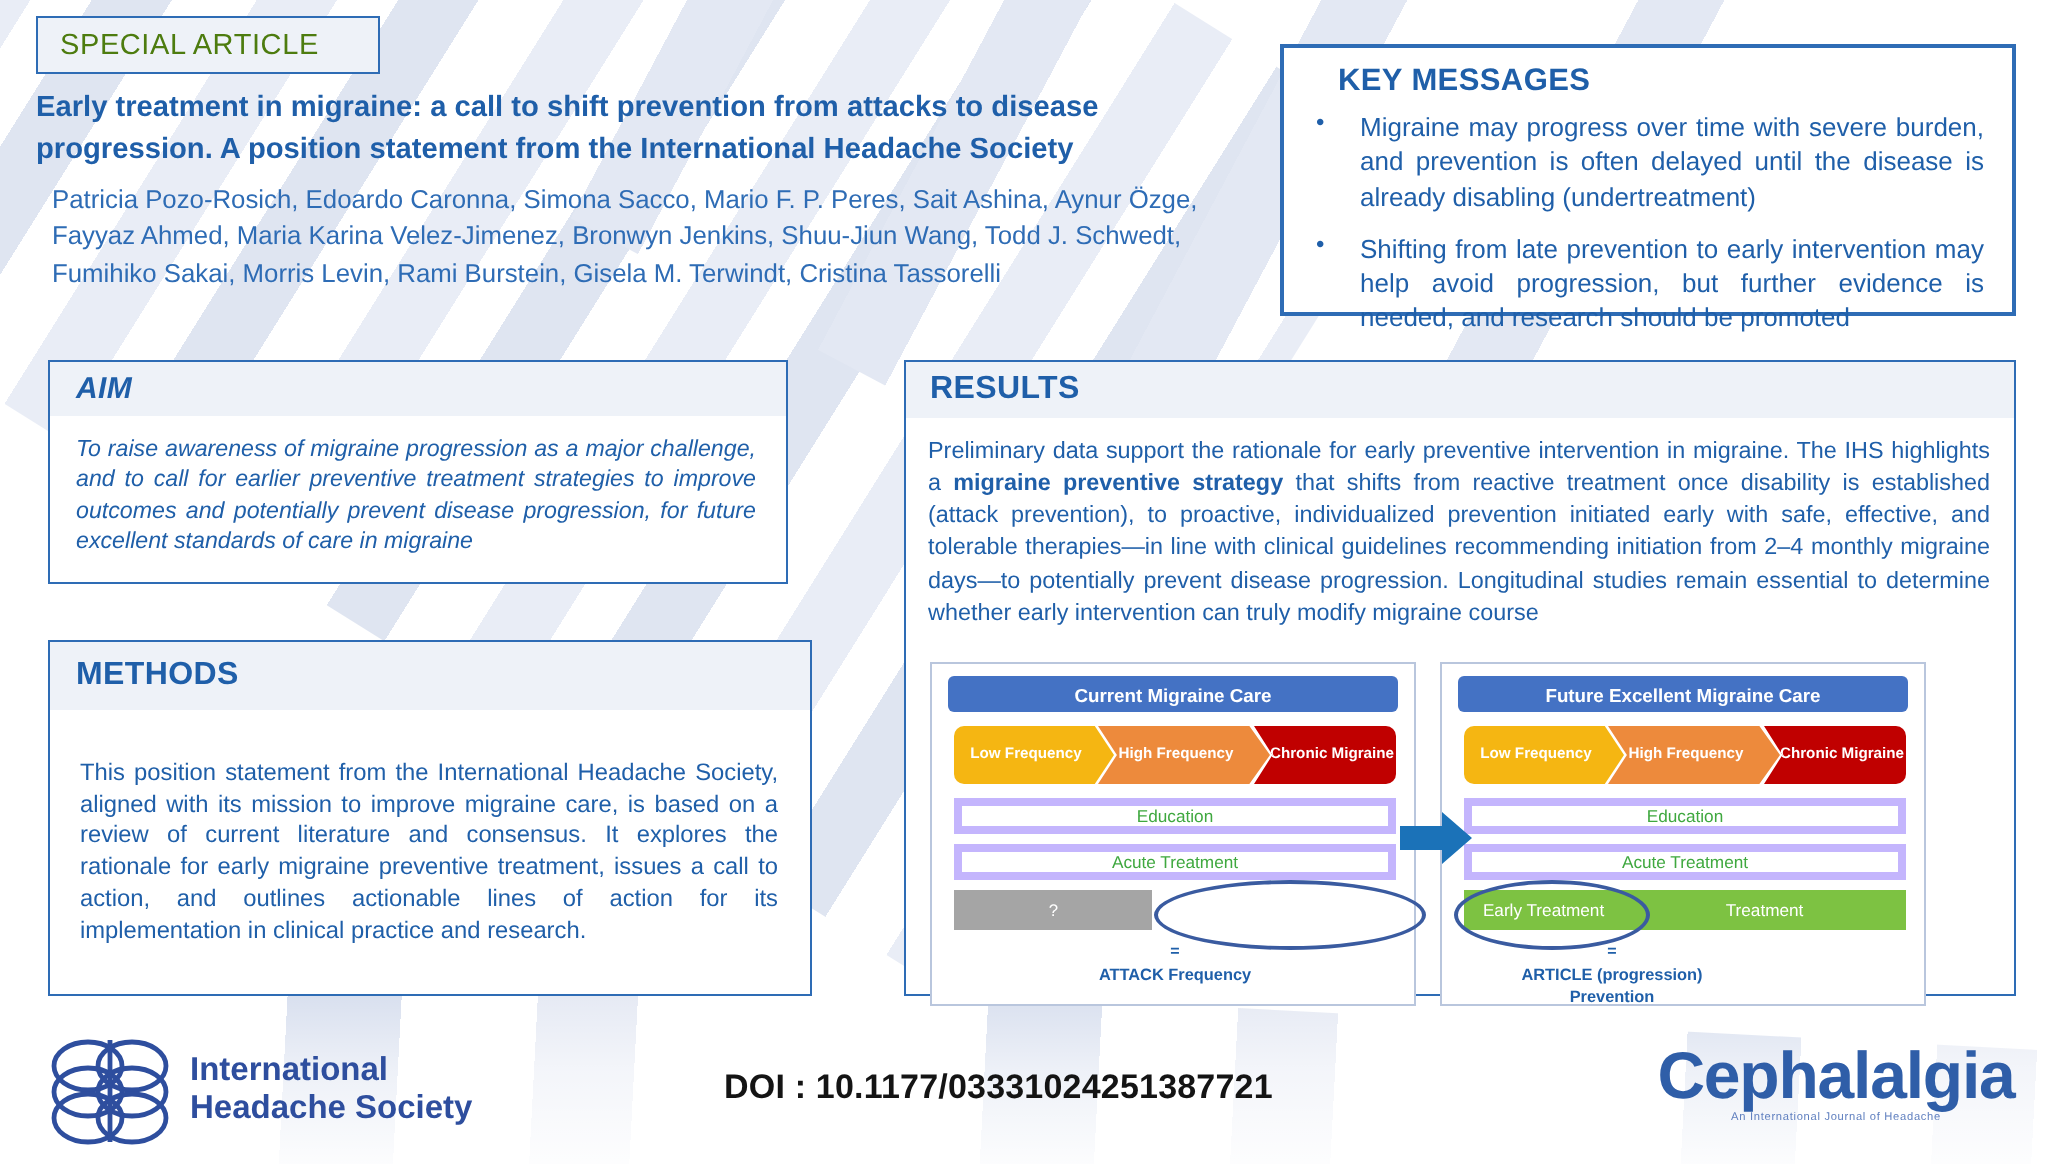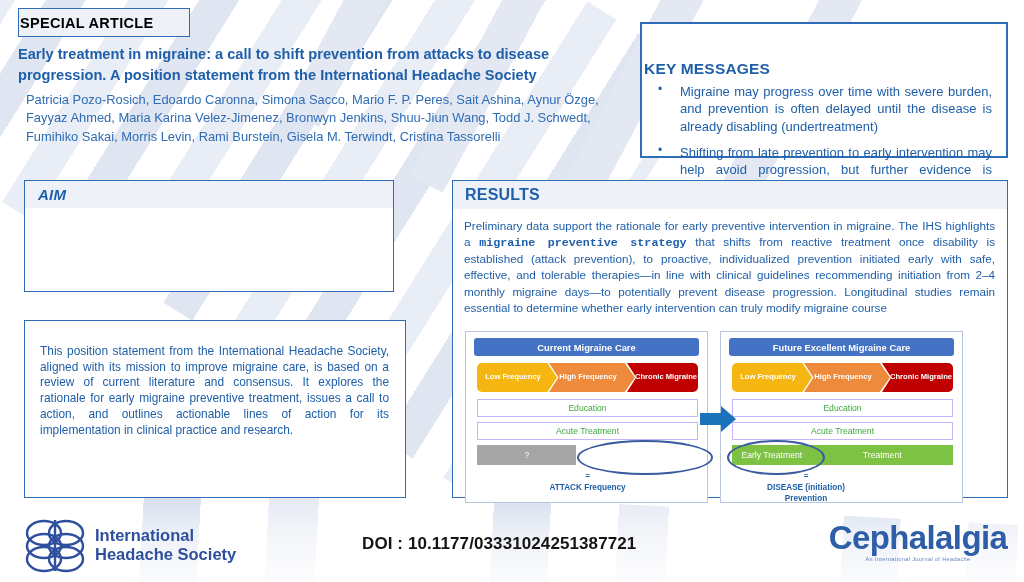--- a/index.html
+++ b/index.html
@@ -109,24 +109,24 @@
 
   
   #special-article {
     position: absolute;
     left: 18px; top: 8px;
     width: 172px; height: 29px;
     border: 1.5px solid #2E6CB5;
     background: #eef2f8;
     box-sizing: border-box;
     display: flex; align-items: center;
-    padding-left: 1px;
-    font-weight: bold;
+    padding-left: 11px;
+    font-weight: normal;
     font-size: 14.5px;
-    color: #000000;
+    color: #4d7c0f;
     letter-spacing: 0.3px;
   }
 
   
   #article-title {
     position: absolute;
     left: 18px; top: 44px;
     width: 600px;
     font-weight: bold;
     font-size: 14.6px;
@@ -143,22 +143,21 @@
   }
 
   
   #key-messages {
     left: 640px; top: 22px;
     width: 368px; height: 136px;
     border-width: 2px;
   }
   #key-messages .panel-title {
     font-size: 15.5px;
-    padding: 8px 0 3px 2px;
-    margin-top: 28px;
+    padding: 8px 0 3px 27px;
   }
   #km-list {
     list-style: none;
     margin: 0;
     padding: 2px 14px 0 12px;
   }
   #km-list li {
     position: relative;
     padding-left: 26px;
     margin-bottom: 9px;
@@ -216,21 +215,21 @@
     height: 28px;
     display: flex; align-items: center;
     padding-left: 12px;
     font-size: 16px;
   }
   #results-text {
     padding: 8px 12px 0 11px;
     font-size: 11.7px;
     line-height: 1.38;
   }
-  #results-text b { font-weight: bold; font-family: Liberation Mono, monospace; }
+  #results-text b { font-weight: bold; }
 
   
   #figure {
     position: absolute;
     left: 12px; top: 150px;
     width: 532px; height: 172px;
   }
   .fig-panel {
     position: absolute;
     top: 0;
@@ -291,21 +290,21 @@
     background: #C00000;
     border-radius: 0 5px 5px 0;
     clip-path: polygon(0 0, 100% 0, 100% 100%, 0 100%, 13% 50%);
     padding-left: 7px;
     box-sizing: border-box;
   }
   .fig-bar-outline {
     position: absolute;
     left: 11px;
     width: 221px; height: 18px;
-    border: 1px solid #c4b5fd;
+    border: 4px solid #c4b5fd;
     background: #ffffff;
     box-sizing: border-box;
     display: flex; align-items: center; justify-content: center;
     color: #3FA83F;
     font-size: 8.6px;
   }
   .bar-education { top: 67px; }
   .bar-acute { top: 90px; }
   .fig-bar-split {
     position: absolute;
@@ -451,23 +450,25 @@
     <div class="panel" id="key-messages">
       <div class="panel-title">KEY MESSAGES</div>
       <ul id="km-list">
         <li>Migraine may progress over time with severe burden, and prevention is often delayed until the disease is already disabling (undertreatment)</li>
         <li>Shifting from late prevention to early intervention may help avoid progression, but further evidence is needed, and research should be promoted</li>
       </ul>
     </div>
 
     <div class="panel" id="aim-panel">
       <div class="panel-title-bar panel-title">AIM</div>
+      <div class="body-text" id="aim-text">To raise awareness of migraine progression as a major challenge, and to call for earlier preventive treatment strategies to improve outcomes and potentially prevent disease progression, for future excellent standards of care in migraine</div>
     </div>
 
     <div class="panel" id="methods-panel">
+      <div class="panel-title-bar panel-title">METHODS</div>
       <div class="body-text" id="methods-text">This position statement from the International Headache Society, aligned with its mission to improve migraine care, is based on a review of current literature and consensus. It explores the rationale for early migraine preventive treatment, issues a call to action, and outlines actionable lines of action for its implementation in clinical practice and research.</div>
     </div>
 
     <div class="panel" id="results-panel">
       <div class="panel-title-bar panel-title">RESULTS</div>
       <div class="body-text" id="results-text"><span>Preliminary data support the rationale for early preventive intervention in migraine. The IHS highlights a </span><b>migraine preventive strategy</b><span> that shifts from reactive treatment once disability is established (attack prevention), to proactive, individualized prevention initiated early with safe, effective, and tolerable therapies—in line with clinical guidelines recommending initiation from 2–4 monthly migraine days—to potentially prevent disease progression. Longitudinal studies remain essential to determine whether early intervention can truly modify migraine course</span></div>
 
       <div id="figure">
 
         <div class="fig-panel" id="fig-panel-current">
@@ -502,21 +503,21 @@
           </div>
           <div class="fig-bar-outline bar-education">Education</div>
           <div class="fig-bar-outline bar-acute">Acute Treatment</div>
           <div class="fig-bar-split">
             <div class="seg-early">Early Treatment</div>
             <div class="seg-treat">Treatment</div>
           </div>
           <div class="ellipse" id="ellipse-future"></div>
           <div class="fig-caption" id="caption-future">
             <div class="caption-eq">=</div>
-            <div>DISEASE (initiation)</div>
+            <div>ARTICLE (progression)</div>
             <div>Prevention</div>
           </div>
         </div>
 
       </div>
     </div>
 
     <div id="ihs-logo-wrap">
       <svg id="ihs-mark" viewBox="0 0 62 58">
         <g fill="none" stroke="#2E4E9E" stroke-width="2.4">

